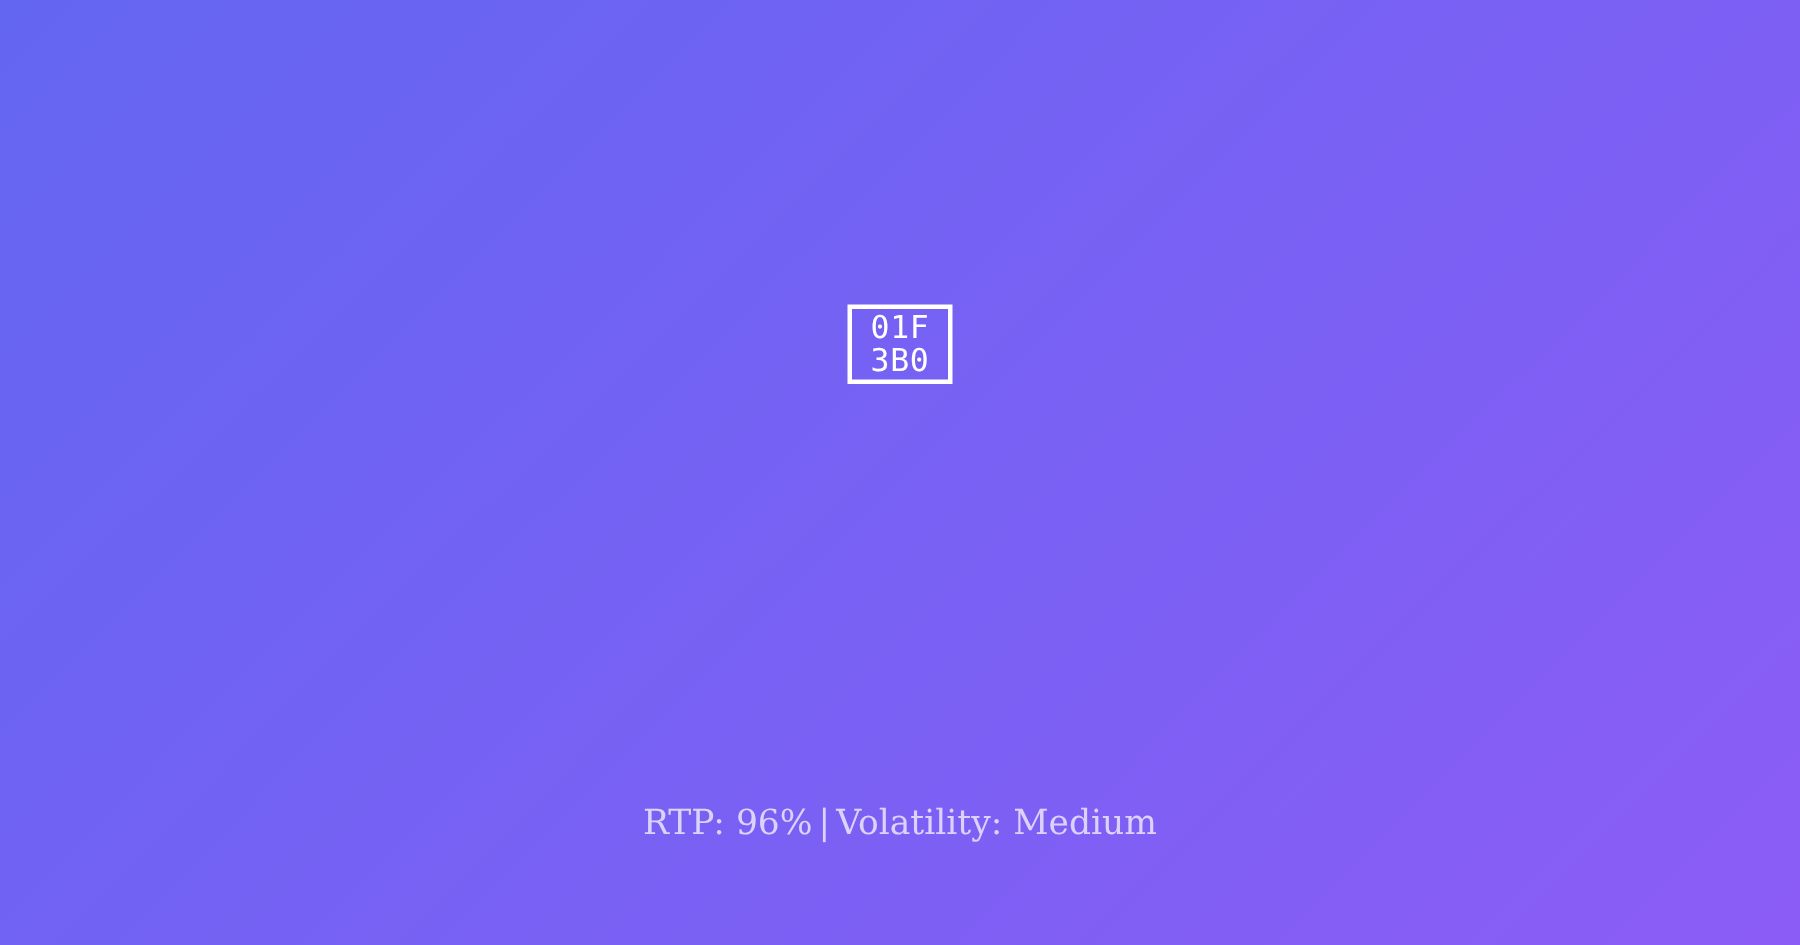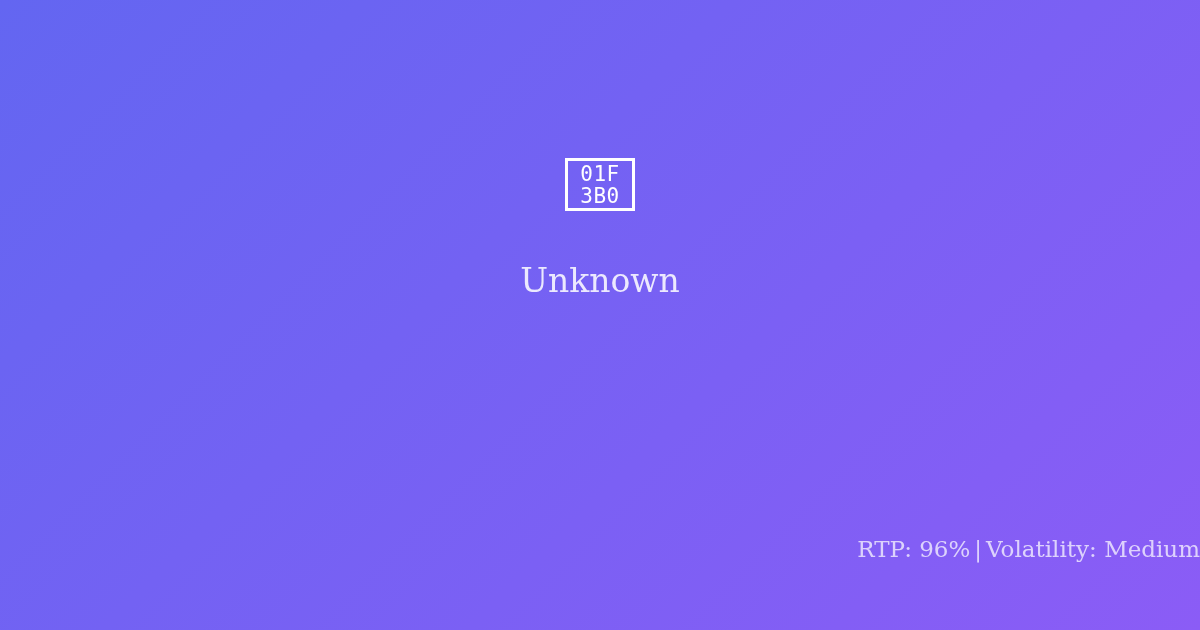--- a/index.html
+++ b/index.html
@@ -91,21 +91,21 @@
     color: rgba(255, 255, 255, 0.86);
     text-align: center;
   }
 
   
   .stats-footer {
     position: absolute;
     left: 0;
     right: 0;
     bottom: 66px;
-    text-align: right;
+    text-align: center;
     font-family: "DejaVu Serif", "Liberation Serif", serif;
     font-weight: 400;
     font-size: 23px;
     line-height: 1.2;
     color: rgba(255, 255, 255, 0.72);
   }
 
   .stats-footer .sep {
     padding: 0 4px;
   }
@@ -117,20 +117,19 @@
 
   <div class="title-row">
 
     <div class="title-line">
       <span class="tofu-glyph">
         <span>01F</span>
         <span>3B0</span>
       </span>
     </div>
 
-    <div class="game-subtitle">Unknown</div>
   </div>
 
   <div class="stats-footer">
     <span>RTP: 96%</span><span class="sep">|</span><span>Volatility: Medium</span>
   </div>
 
 </div>
 
 </body></html>

